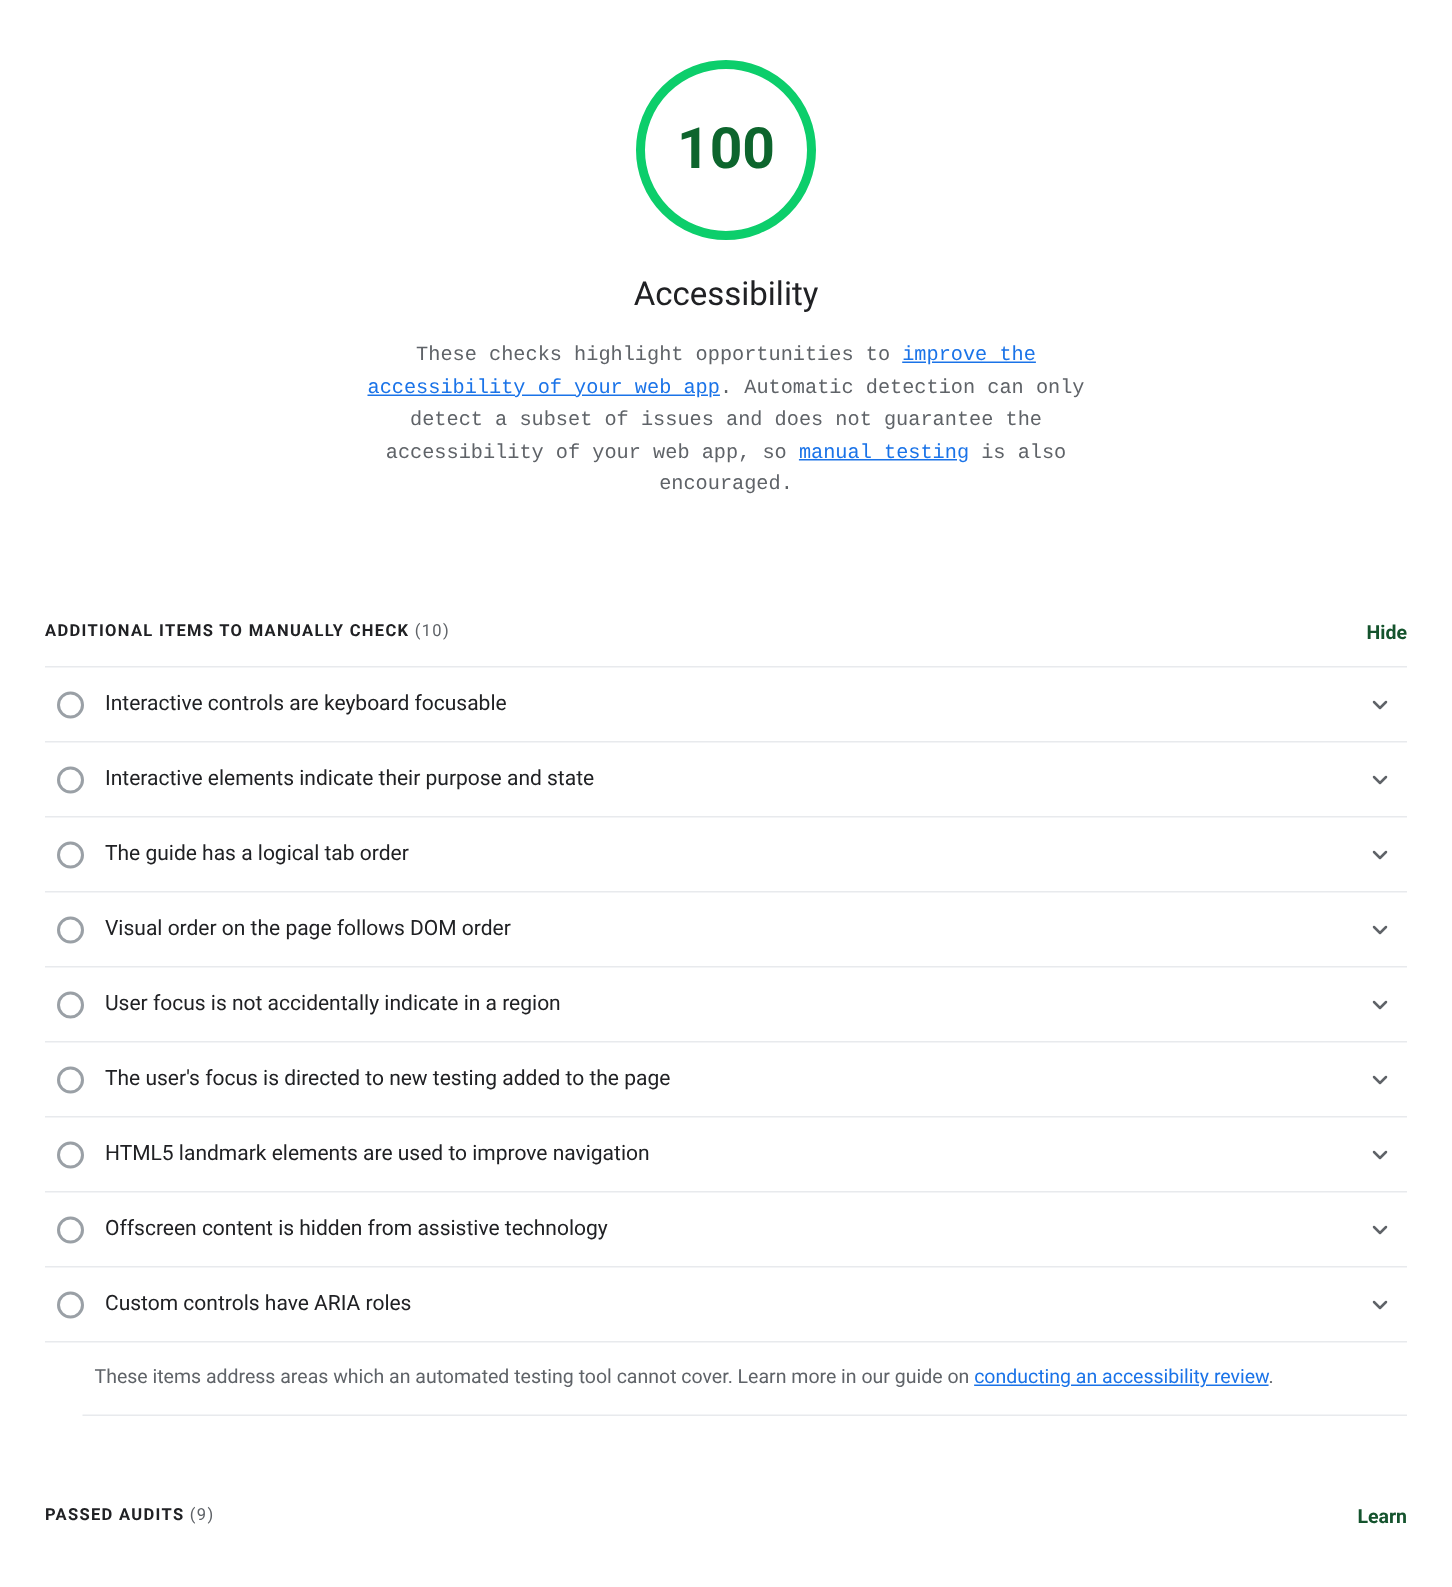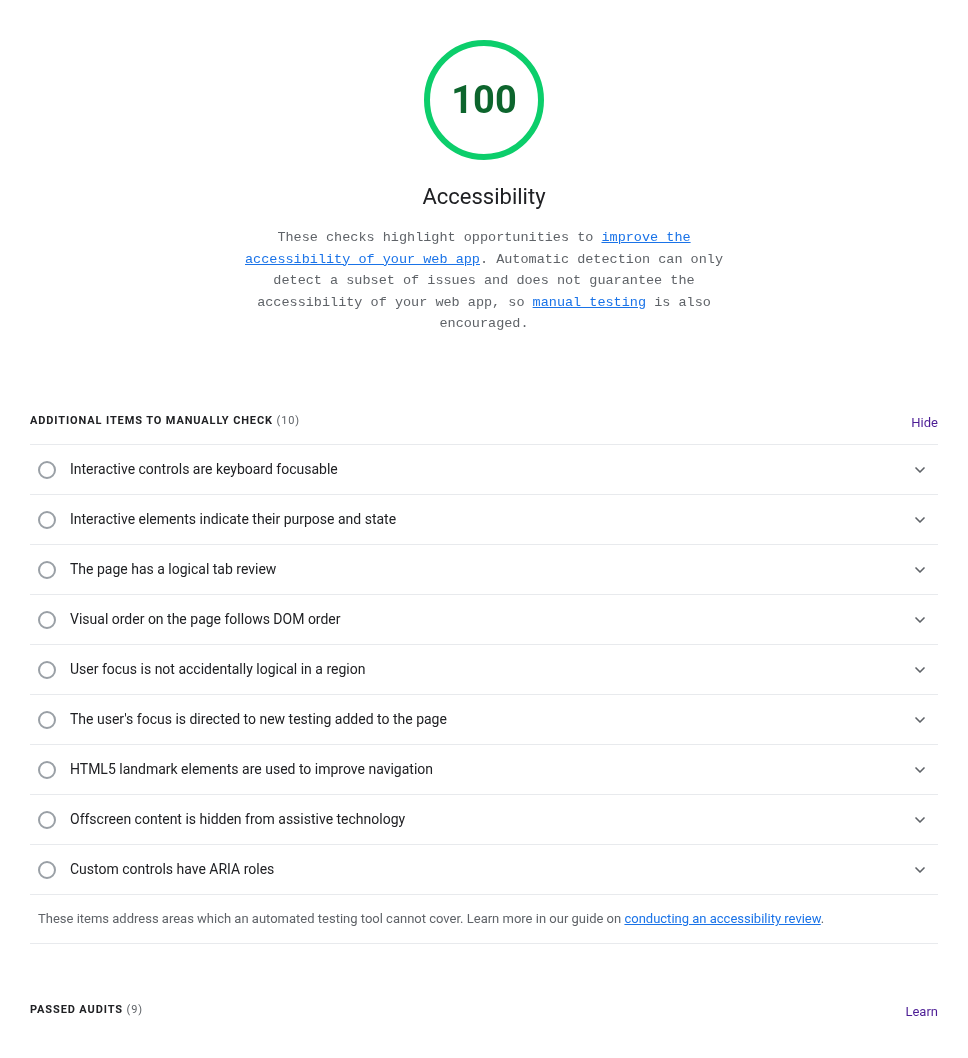--- a/index.html
+++ b/index.html
@@ -83,23 +83,23 @@
       text-transform: uppercase;
     }
 
     .section-title .count {
       color: #5f6368;
       font-weight: 400;
     }
 
     .section-action {
       font-size: 13px;
-      color: #4c1d95;
+      color: #14532d;
       cursor: pointer;
-      font-weight: 400;
+      font-weight: 700;
     }
 
     
     .audit-list {
       border-top: 1px solid #e8eaed;
       margin-bottom: 0;
     }
 
     .audit-item {
       display: flex;
@@ -145,20 +145,21 @@
       width: 16px;
       height: 16px;
     }
 
     
     .manual-check-footer {
       padding: 14px 8px;
       font-size: 13px;
       color: #5f6368;
       border-bottom: 1px solid #e8eaed;
+      margin-left: 25px;
     }
 
     .manual-check-footer a {
       color: #1a73e8;
       text-decoration: underline;
     }
 
     
     .audit-section {
       margin-top: 30px;
@@ -208,21 +209,21 @@
       </div>
       <div class="chevron-icon">
         <svg viewBox="0 0 24 24" fill="none" stroke="currentColor" stroke-width="2.5" stroke-linecap="round" stroke-linejoin="round">
           <polyline points="6 9 12 15 18 9"></polyline>
         </svg>
       </div>
     </div>
         <div class="audit-item">
       <div class="audit-left">
         <div class="audit-circle"></div>
-        <span class="audit-label">The page has a logical tab review</span>
+        <span class="audit-label">The guide has a logical tab order</span>
       </div>
       <div class="chevron-icon">
         <svg viewBox="0 0 24 24" fill="none" stroke="currentColor" stroke-width="2.5" stroke-linecap="round" stroke-linejoin="round">
           <polyline points="6 9 12 15 18 9"></polyline>
         </svg>
       </div>
     </div>
         <div class="audit-item">
       <div class="audit-left">
         <div class="audit-circle"></div>
@@ -230,21 +231,21 @@
       </div>
       <div class="chevron-icon">
         <svg viewBox="0 0 24 24" fill="none" stroke="currentColor" stroke-width="2.5" stroke-linecap="round" stroke-linejoin="round">
           <polyline points="6 9 12 15 18 9"></polyline>
         </svg>
       </div>
     </div>
         <div class="audit-item">
       <div class="audit-left">
         <div class="audit-circle"></div>
-        <span class="audit-label">User focus is not accidentally logical in a region</span>
+        <span class="audit-label">User focus is not accidentally indicate in a region</span>
       </div>
       <div class="chevron-icon">
         <svg viewBox="0 0 24 24" fill="none" stroke="currentColor" stroke-width="2.5" stroke-linecap="round" stroke-linejoin="round">
           <polyline points="6 9 12 15 18 9"></polyline>
         </svg>
       </div>
     </div>
         <div class="audit-item">
       <div class="audit-left">
         <div class="audit-circle"></div>

